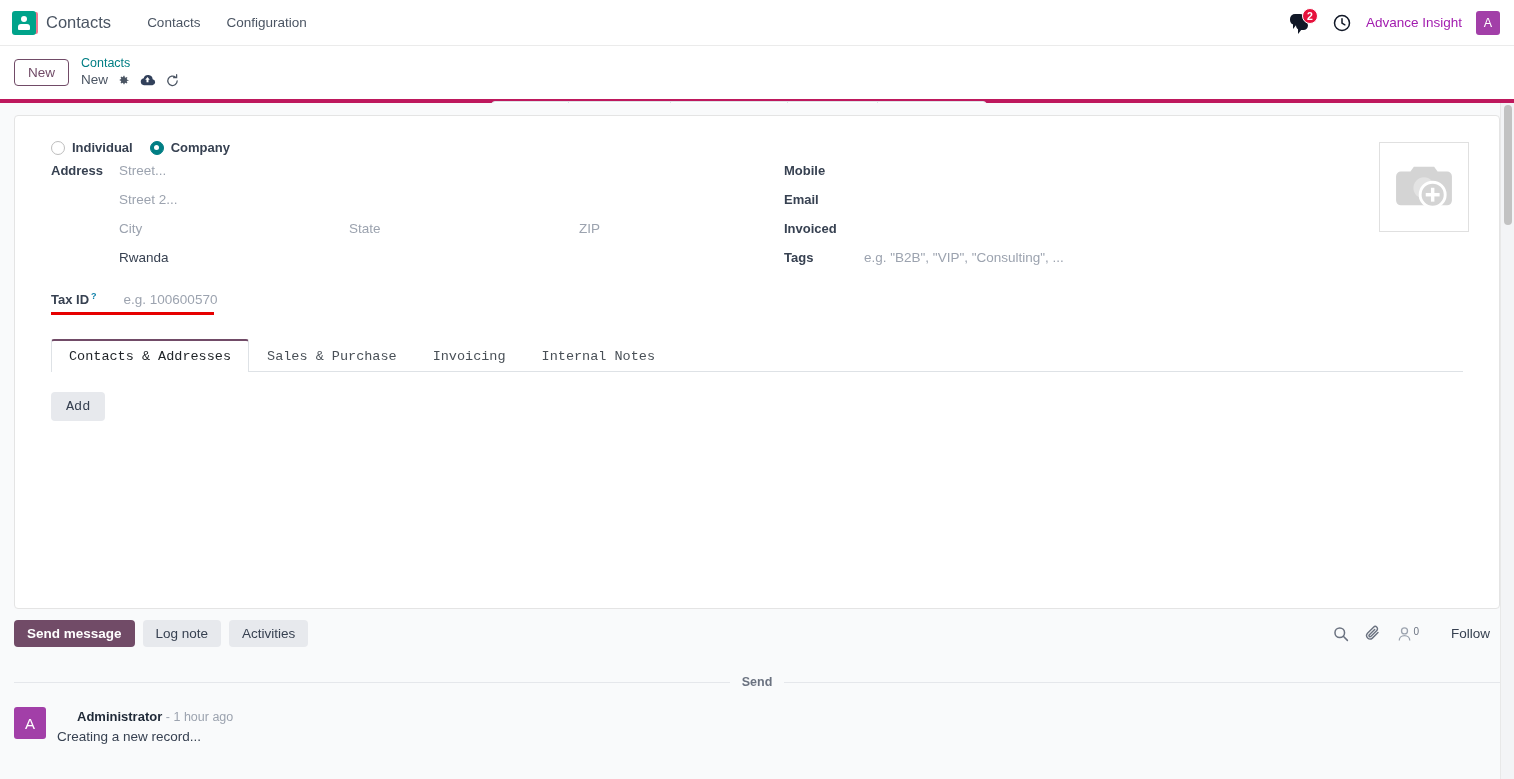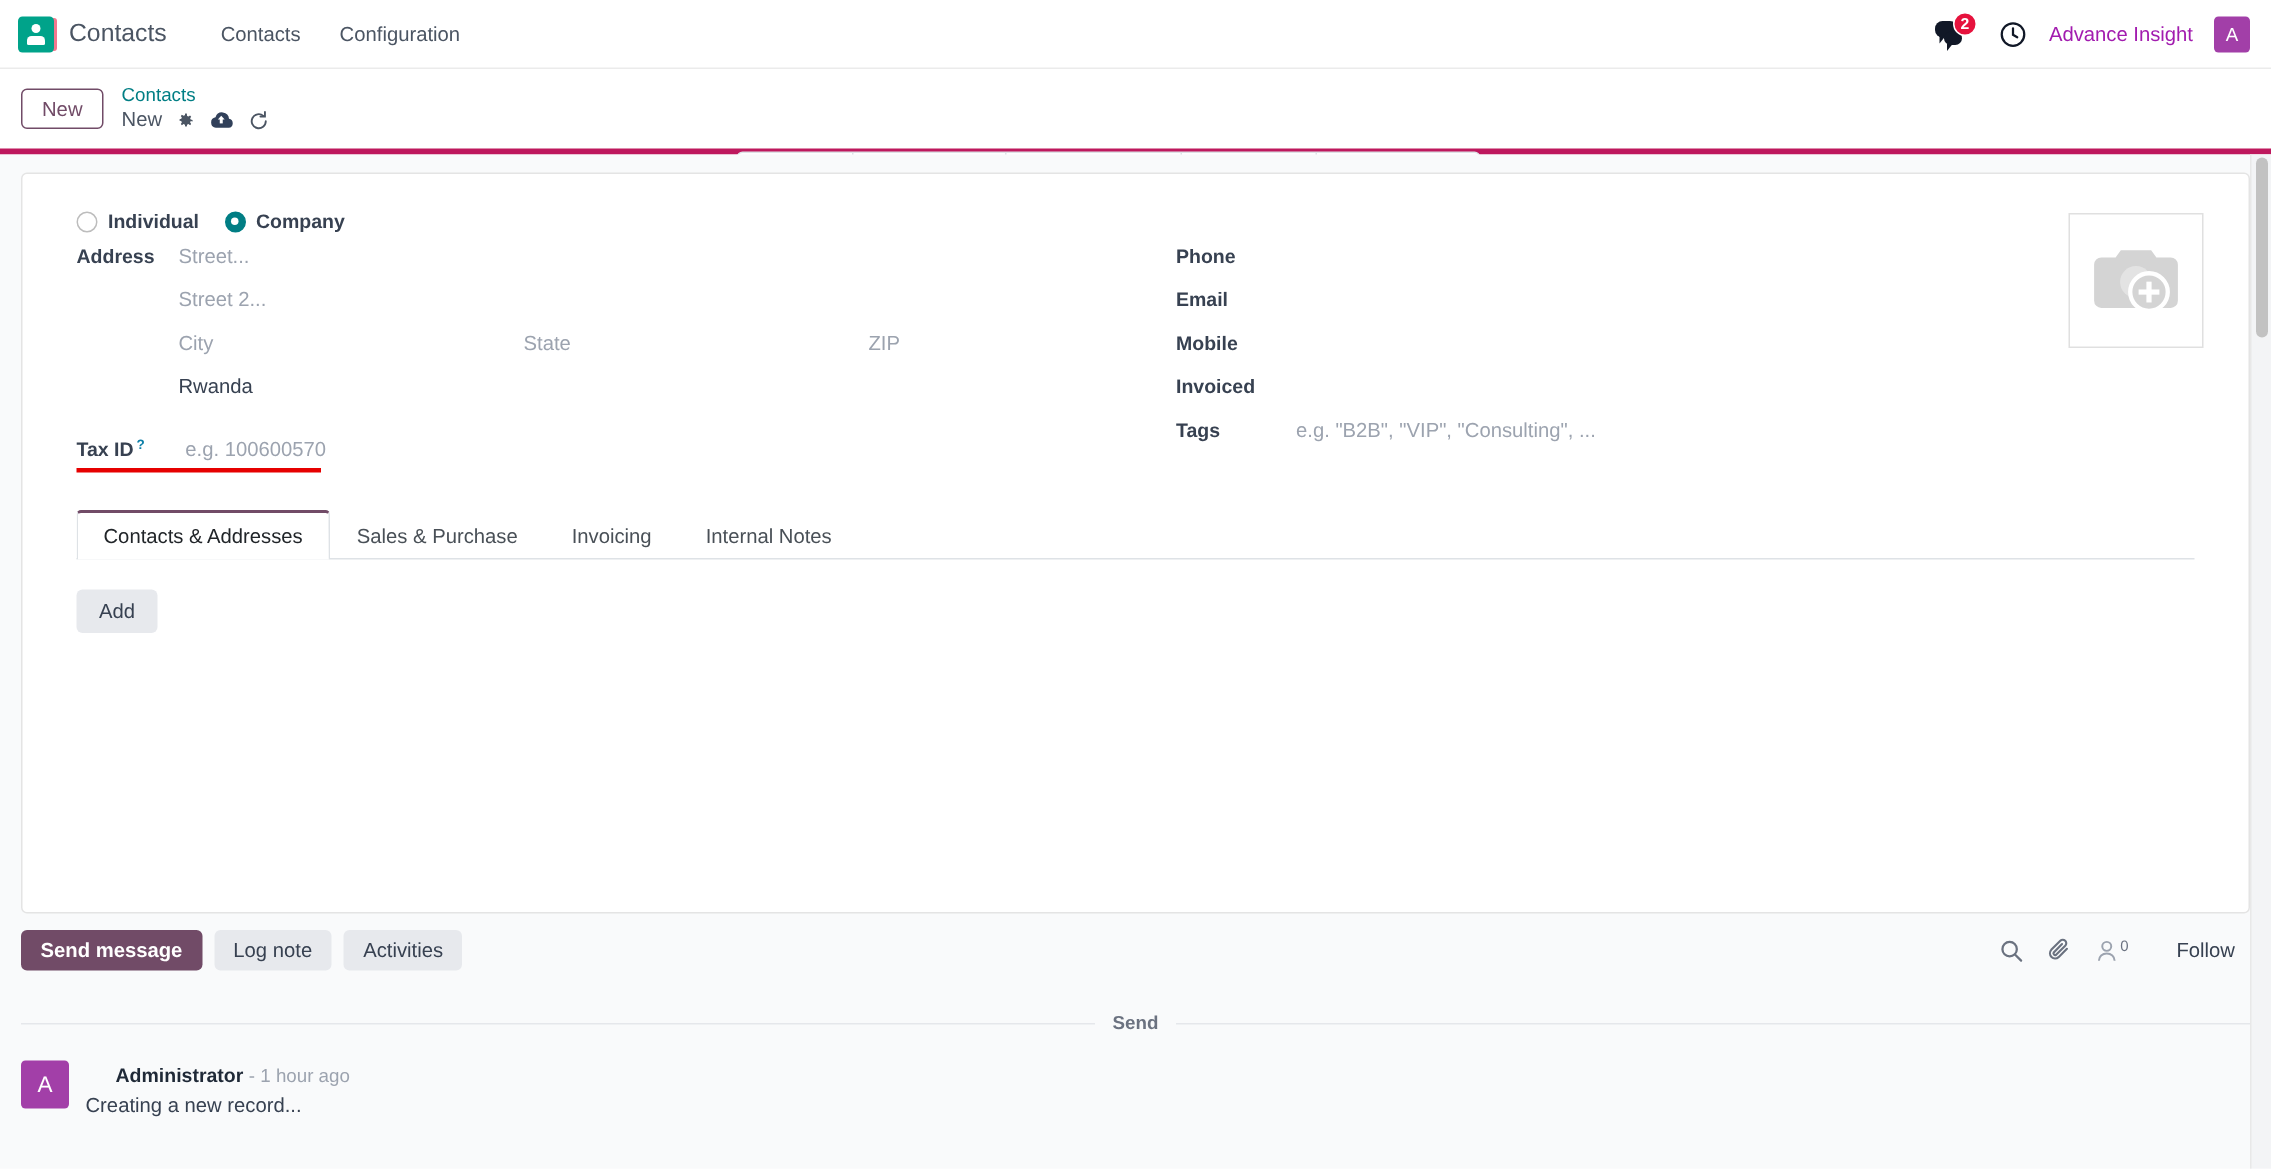--- a/index.html
+++ b/index.html
@@ -258,21 +258,21 @@
     position: absolute;
     right: 30px; top: 26px;
     width: 90px; height: 90px;
     border: 1px solid #E0E0E0;
     background: #fff;
     display: flex; align-items: center; justify-content: center;
     cursor: pointer;
   }
 
   
-  .notebook { margin-top: 32px; }
+  .notebook { margin-top: 32px; font-family: Liberation Mono, monospace; }
   .tabs {
     display: flex;
     border-bottom: 1px solid #DEE2E6;
   }
   .tab {
     font-size: 13.5px;
     color: #495057;
     padding: 9px 17px 8px 17px;
     cursor: pointer;
     border: 1px solid transparent;
@@ -548,29 +548,25 @@
 
         <div class="tax-row">
           <span class="tax-label"><span>Tax ID</span><span class="tax-q">?</span></span>
           <span class="tax-input">e.g. 100600570</span>
           <span class="tax-underline"></span>
         </div>
       </div>
 
       <div class="col-right">
         <div class="frow">
-          <span class="flabel wide">Phone</span>
+          <span class="flabel wide">Mobile</span>
           <span class="fval"></span>
         </div>
         <div class="frow">
           <span class="flabel wide">Email</span>
-          <span class="fval"></span>
-        </div>
-        <div class="frow">
-          <span class="flabel wide">Mobile</span>
           <span class="fval"></span>
         </div>
         <div class="frow">
           <span class="flabel wide">Invoiced</span>
         </div>
         <div class="frow">
           <span class="flabel wide">Tags</span>
           <span class="fval">e.g. "B2B", "VIP", "Consulting", ...</span>
         </div>
       </div>

